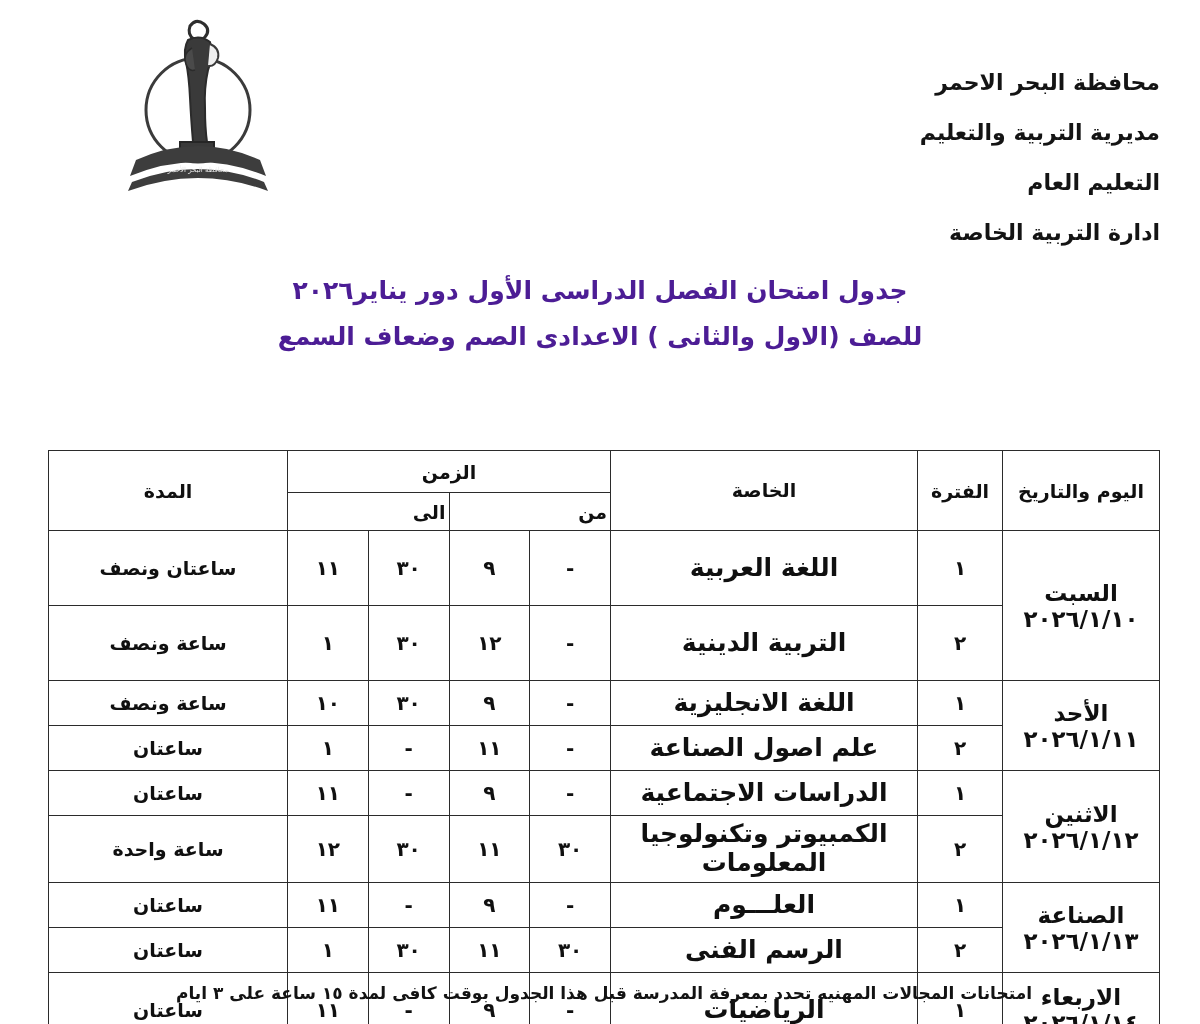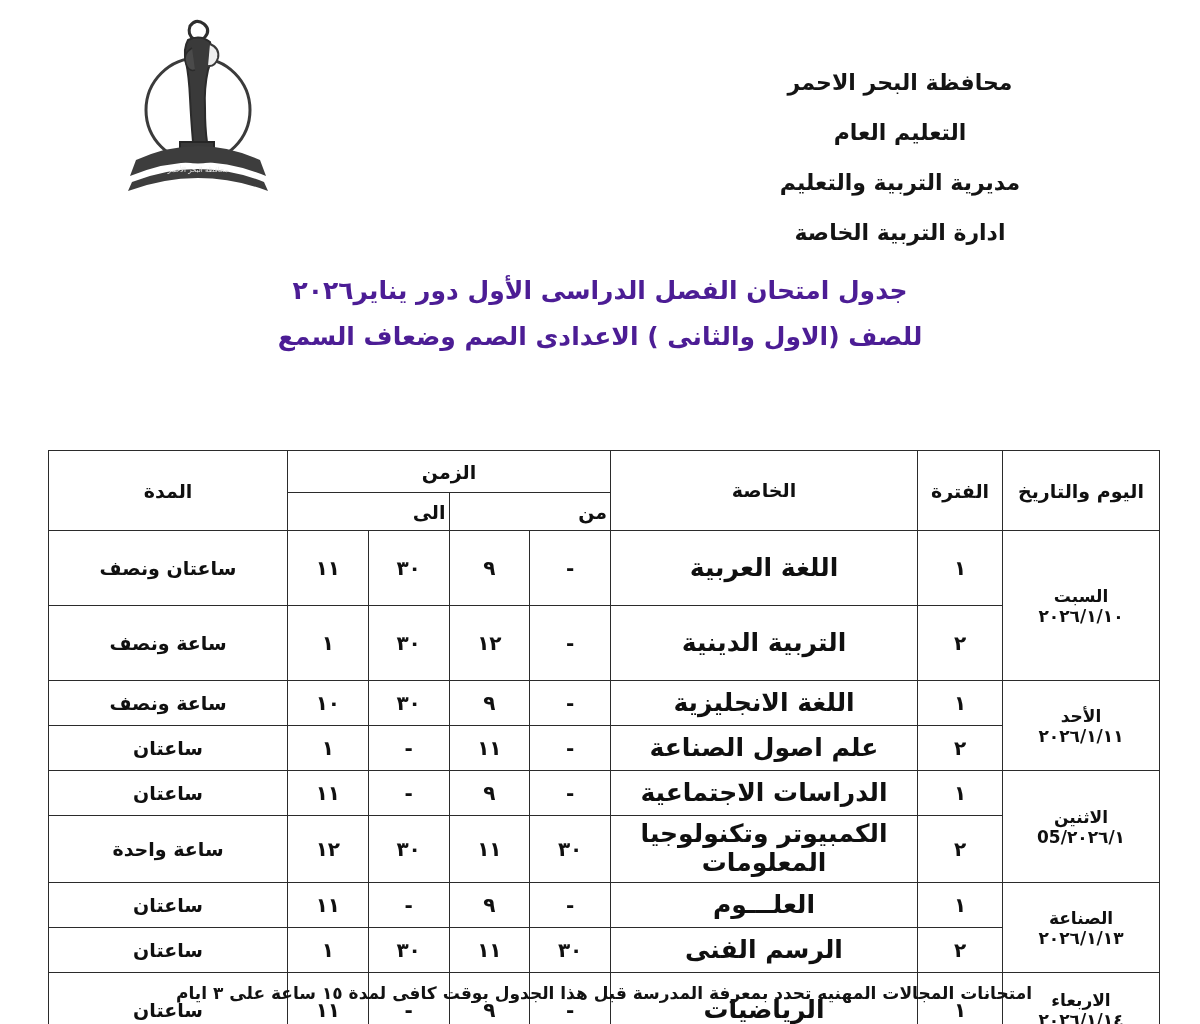--- a/index.html
+++ b/index.html
@@ -30,21 +30,21 @@
     width: 160px;
     height: 190px;
   }
   .logo-svg { display: block; }
 
   .org-block {
     position: absolute;
     right: 40px;
     top: 58px;
     width: 520px;
-    text-align: center;
+    text-align: right;
     direction: rtl;
   }
   .org-line {
     font-family: "DejaVu Sans", sans-serif;
     font-weight: bold;
     font-size: 22px;
     line-height: 50px;
     letter-spacing: 0px;
     color: #141414;
     white-space: nowrap;
@@ -86,21 +86,21 @@
     text-align: center;
     vertical-align: middle;
     font-family: "DejaVu Sans", sans-serif;
     font-weight: bold;
     color: #101010;
     padding: 2px 3px;
   }
   table.sched th {
     font-size: 19px;
   }
-  .c-day     { width: 150px; font-size: 17px; }
+  .c-day     { width: 150px; font-size: 23px; }
   .c-period  { width: 78px;  font-size: 20px; }
   .c-subject { width: 300px; font-size: 25px; line-height: 1.15; }
   .c-frommin { width: 92px;  font-size: 20px; }
   .c-fromhr  { width: 92px;  font-size: 20px; }
   .c-tomin   { width: 108px; font-size: 20px; }
   .c-tohr    { width: 108px; font-size: 20px; }
   .c-dur     { width: 232px; font-size: 19px; }
 
   tr.r-tall td  { height: 70px; }
   tr.r-short td { height: 40px; }
@@ -139,22 +139,22 @@
       <rect x="62" y="134" width="34" height="16" fill="#3a3a3a" stroke="#262626" stroke-width="2"></rect>
 
       <path d="M18 152 q62 -28 124 0 l6 16 q-68 -28 -136 0 z" fill="#3d3d3d"></path>
       <path d="M14 174 q66 -26 132 0 l4 9 q-70 -26 -140 0 z" fill="#3d3d3d"></path>
       <text x="80" y="164" fill="#e8e8e8" font-size="7" text-anchor="middle" font-family="DejaVu Sans, sans-serif">محافظة البحر الأحمر</text>
     </svg>
   </div>
 
   <div class="org-block">
     <div class="org-line">محافظة البحر الاحمر</div>
+    <div class="org-line">مديرية التربية والتعليم</div>
     <div class="org-line">التعليم العام</div>
-    <div class="org-line">مديرية التربية والتعليم</div>
     <div class="org-line">ادارة التربية الخاصة</div>
   </div>
 
   <div class="title-block">
     <div class="title-line">جدول امتحان الفصل الدراسى الأول دور يناير٢٠٢٦</div>
     <div class="title-line">للصف (الاول والثانى ) الاعدادى الصم وضعاف السمع</div>
   </div>
 
   <div class="table-wrap">
     <table class="sched">
@@ -212,21 +212,21 @@
             <td class="c-subject">علم اصول الصناعة</td>
             <td class="c-frommin">-</td>
             <td class="c-fromhr">١١</td>
             <td class="c-tomin">-</td>
             <td class="c-tohr">١</td>
             <td class="c-dur">ساعتان</td>
           </tr>
           <tr class="r-short">
             <td class="c-day" rowspan="2">
               <div>الاثنين</div>
-              <div>٢٠٢٦/١/05</div>
+              <div>٢٠٢٦/١/١٢</div>
             </td>
             <td class="c-period">١</td>
             <td class="c-subject">الدراسات الاجتماعية</td>
             <td class="c-frommin">-</td>
             <td class="c-fromhr">٩</td>
             <td class="c-tomin">-</td>
             <td class="c-tohr">١١</td>
             <td class="c-dur">ساعتان</td>
           </tr>
           <tr class="r-mid">

